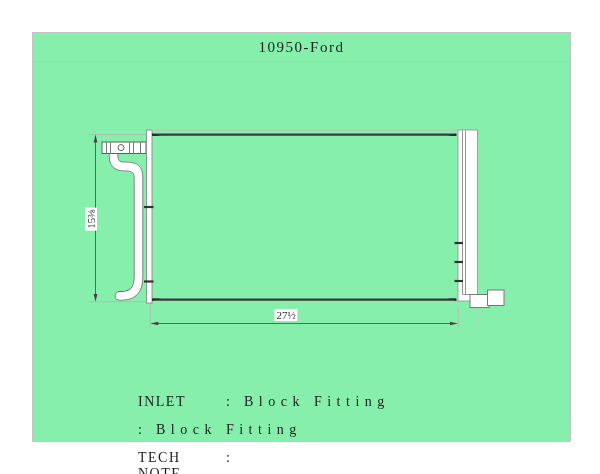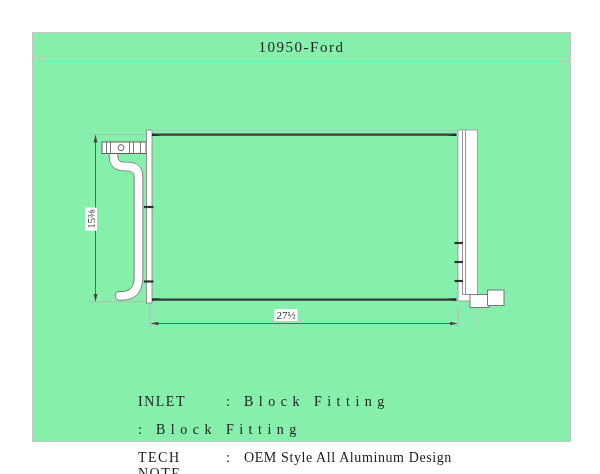--- a/index.html
+++ b/index.html
@@ -124,15 +124,14 @@
     <span class="spec-colon">:</span>
     <span class="spec-value">Block Fitting</span>
   </div>
   <div class="spec-row">
     <span class="spec-colon">:</span>
     <span class="spec-value">Block Fitting</span>
   </div>
   <div class="spec-row tech">
     <span class="spec-label">TECH NOTE</span>
     <span class="spec-colon">:</span>
-    <span class="spec-value">OEM Style All Aluminum Design</span>
   </div>
 </div>
 
 </body></html>

